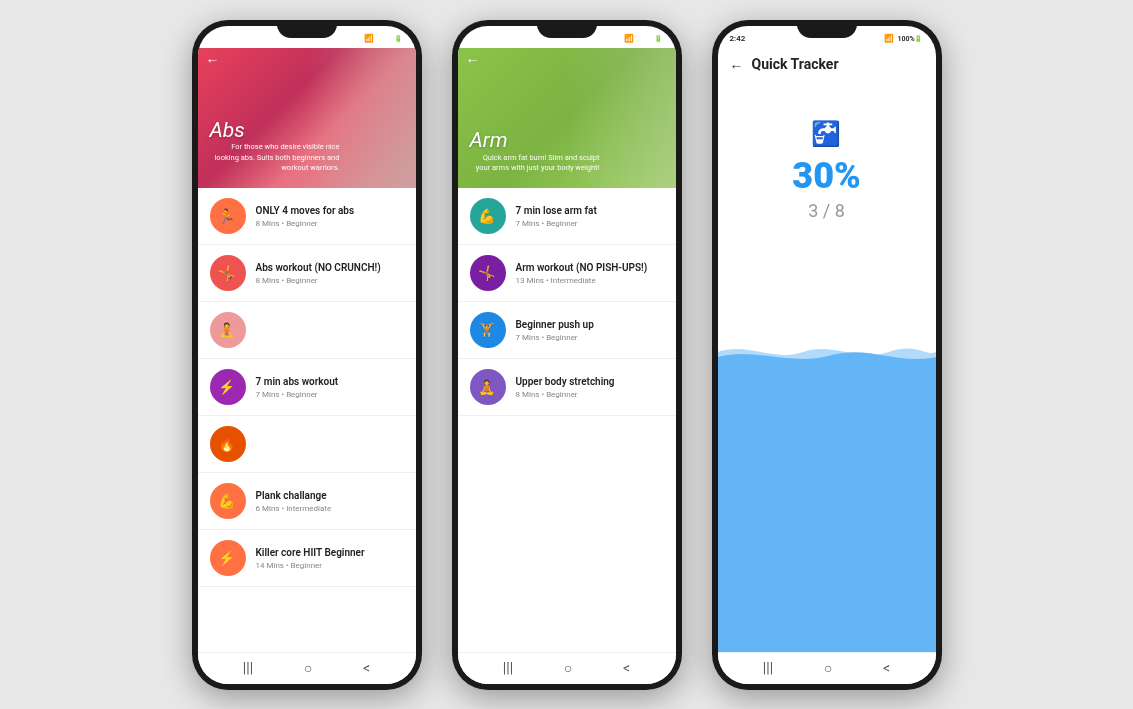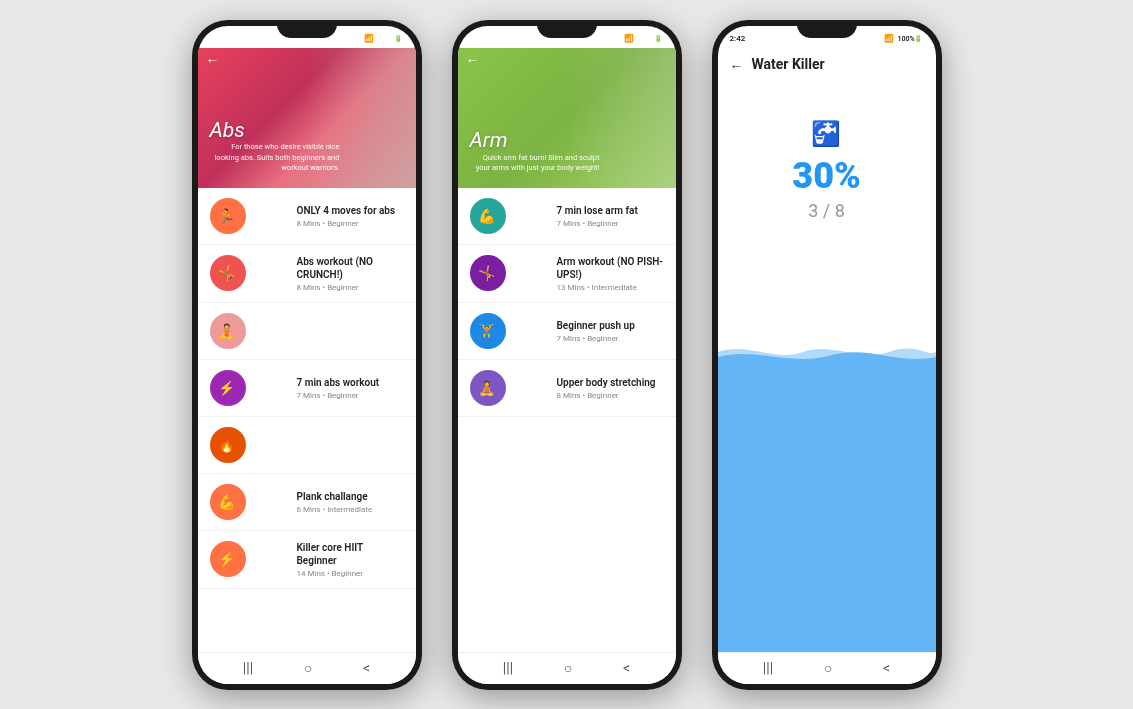--- a/index.html
+++ b/index.html
@@ -124,21 +124,21 @@
       width: 36px;
       height: 36px;
       border-radius: 50%;
       display: flex;
       align-items: center;
       justify-content: center;
       color: #fff;
       font-size: 14px;
       flex-shrink: 0;
     }
-    .workout-info { flex: 1; margin-left: 41px; }
+    .workout-info { flex: 1; }
     .workout-name {
       font-size: 10px;
       font-weight: 600;
       color: #222;
       line-height: 1.3;
     }
     .workout-meta {
       font-size: 8px;
       color: #888;
       margin-top: 2px;
@@ -366,21 +366,21 @@
     <div class="status-bar light">
       <span>2:42</span>
       <div class="status-icons">
         <span>📶</span>
         <span style="font-size:7px">100%🔋</span>
       </div>
     </div>
 
     <div class="water-header">
       <span style="font-size:14px;color:#222;font-weight:bold;">←</span>
-      <span class="water-header-title">Water Killer</span>
+      <span class="water-header-title">Quick Tracker</span>
     </div>
 
     <div class="water-content">
       <div class="water-tap-icon">🚰</div>
       <div class="water-percentage">30%</div>
       <div class="water-fraction">3 / 8</div>
 
       <div class="water-wave-container">
         <svg viewBox="0 0 230 30" preserveAspectRatio="none" class="wave-svg">
           <path d="M0,15 C30,5 60,25 90,15 C120,5 150,25 180,15 C210,5 220,20 230,15 L230,30 L0,30 Z" fill="#90caf9" opacity="0.7"></path>

